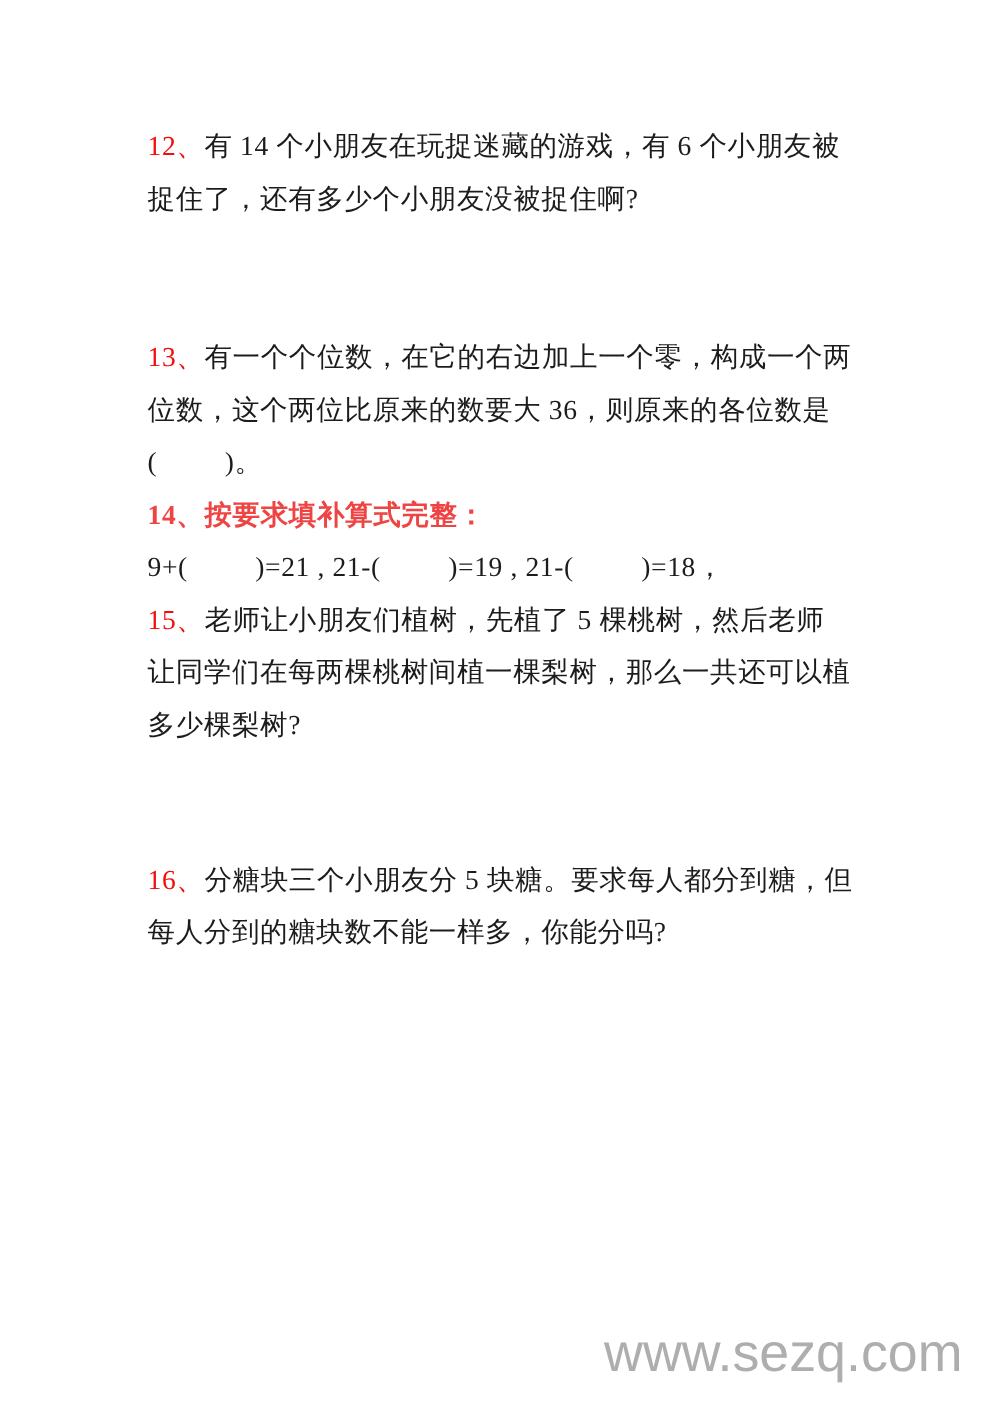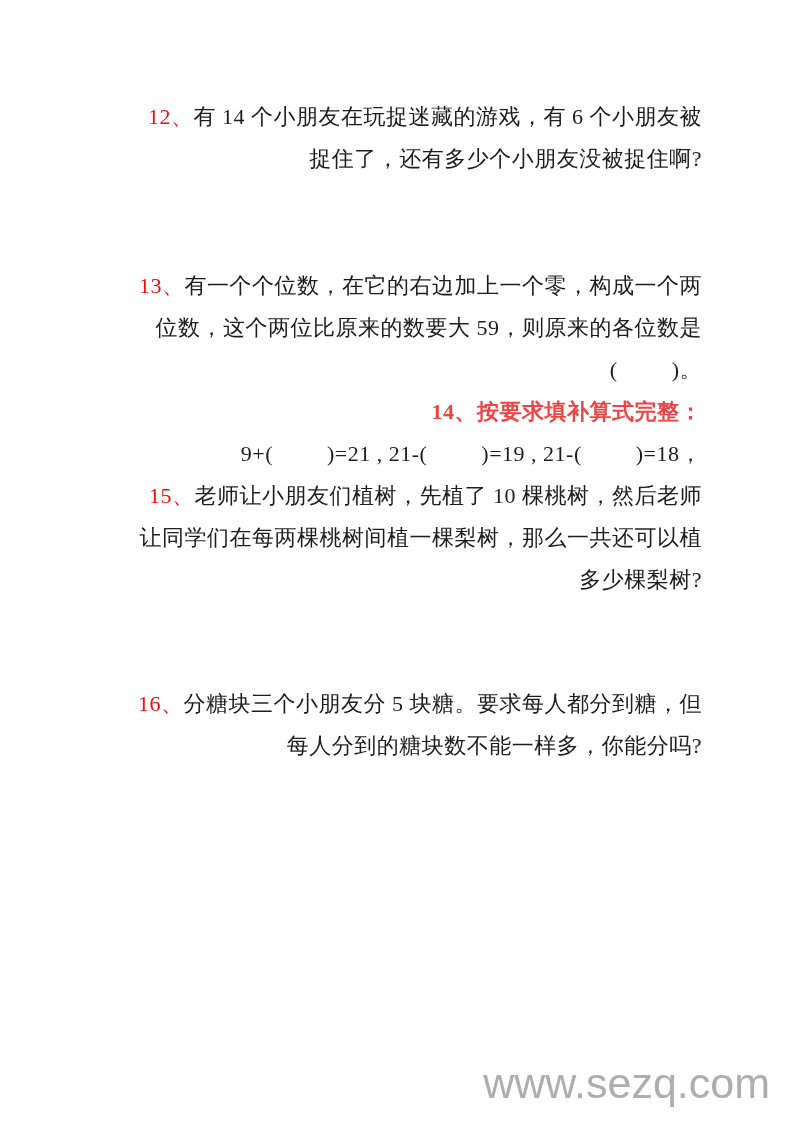--- a/index.html
+++ b/index.html
@@ -3,21 +3,20 @@
 <meta charset="utf-8">
 <style>
   html, body { margin: 0; padding: 0; background: #ffffff; }
   .page {
     position: relative;
     width: 800px;
     height: 1131px;
     background: #ffffff;
     font-family: "Liberation Serif", "DejaVu Serif", serif;
     overflow: hidden;
-    text-align: right;
   }
   .content {
     position: absolute;
     left: 118px;
     top: 96px;
     width: 584px;
     font-size: 22px;
     line-height: 42px;
     color: #1c1c1c;
     letter-spacing: 0.5px;
@@ -44,31 +43,31 @@
 <div class="page">
   <div class="content">
 
     <div class="prob gap-answer-large">
       <div class="line"><span class="num">12、</span><span>有 14 个小朋友在玩捉迷藏的游戏，有 6 个小朋友被</span></div>
       <div class="line"><span>捉住了，还有多少个小朋友没被捉住啊?</span></div>
     </div>
 
     <div class="prob">
       <div class="line"><span class="num">13、</span><span>有一个个位数，在它的右边加上一个零，构成一个两</span></div>
-      <div class="line"><span>位数，这个两位比原来的数要大 59，则原来的各位数是</span></div>
+      <div class="line"><span>位数，这个两位比原来的数要大 36，则原来的各位数是</span></div>
       <div class="line"><span>(         )。</span></div>
     </div>
 
     <div class="prob">
       <div class="line"><span class="red-bold">14、</span><span class="red-bold">按要求填补算式完整：</span></div>
       <div class="line"><span>9+(         )=21 , 21-(         )=19 , 21-(         )=18，</span></div>
     </div>
 
     <div class="prob gap-answer-mid">
-      <div class="line"><span class="num">15、</span><span>老师让小朋友们植树，先植了 10 棵桃树，然后老师</span></div>
+      <div class="line"><span class="num">15、</span><span>老师让小朋友们植树，先植了 5 棵桃树，然后老师</span></div>
       <div class="line"><span>让同学们在每两棵桃树间植一棵梨树，那么一共还可以植</span></div>
       <div class="line"><span>多少棵梨树?</span></div>
     </div>
 
     <div class="prob gap-answer-small">
       <div class="line"><span class="num">16、</span><span>分糖块三个小朋友分 5 块糖。要求每人都分到糖，但</span></div>
       <div class="line"><span>每人分到的糖块数不能一样多，你能分吗?</span></div>
     </div>
 
 

